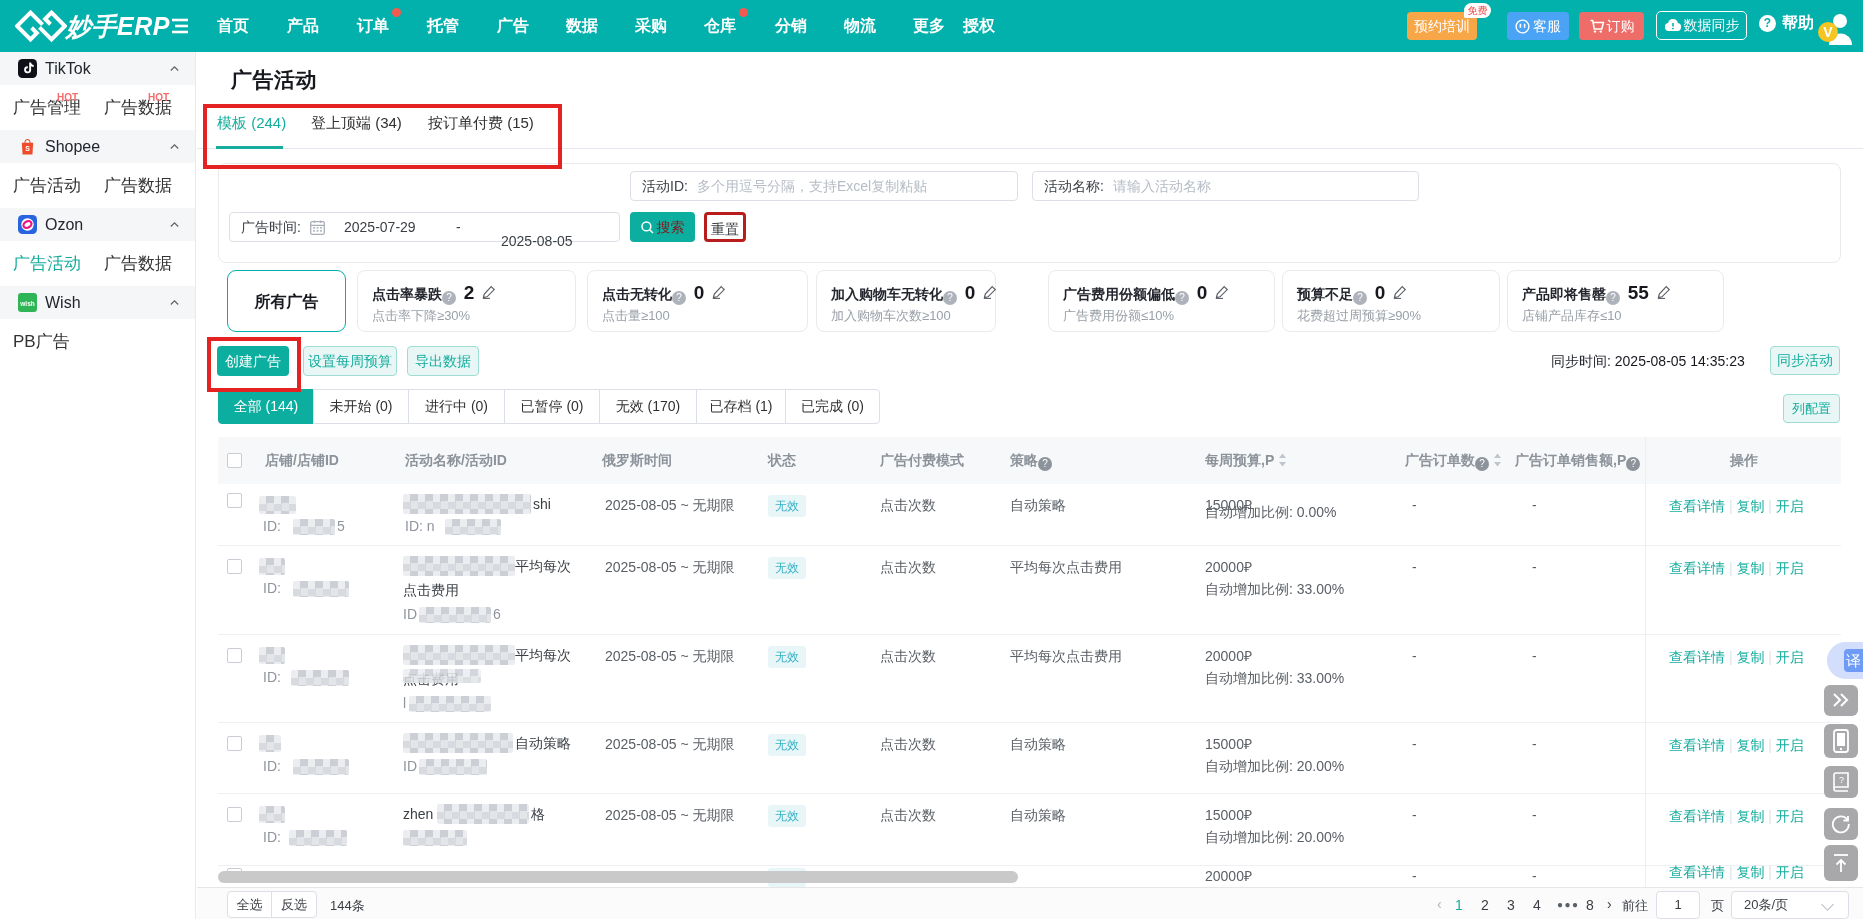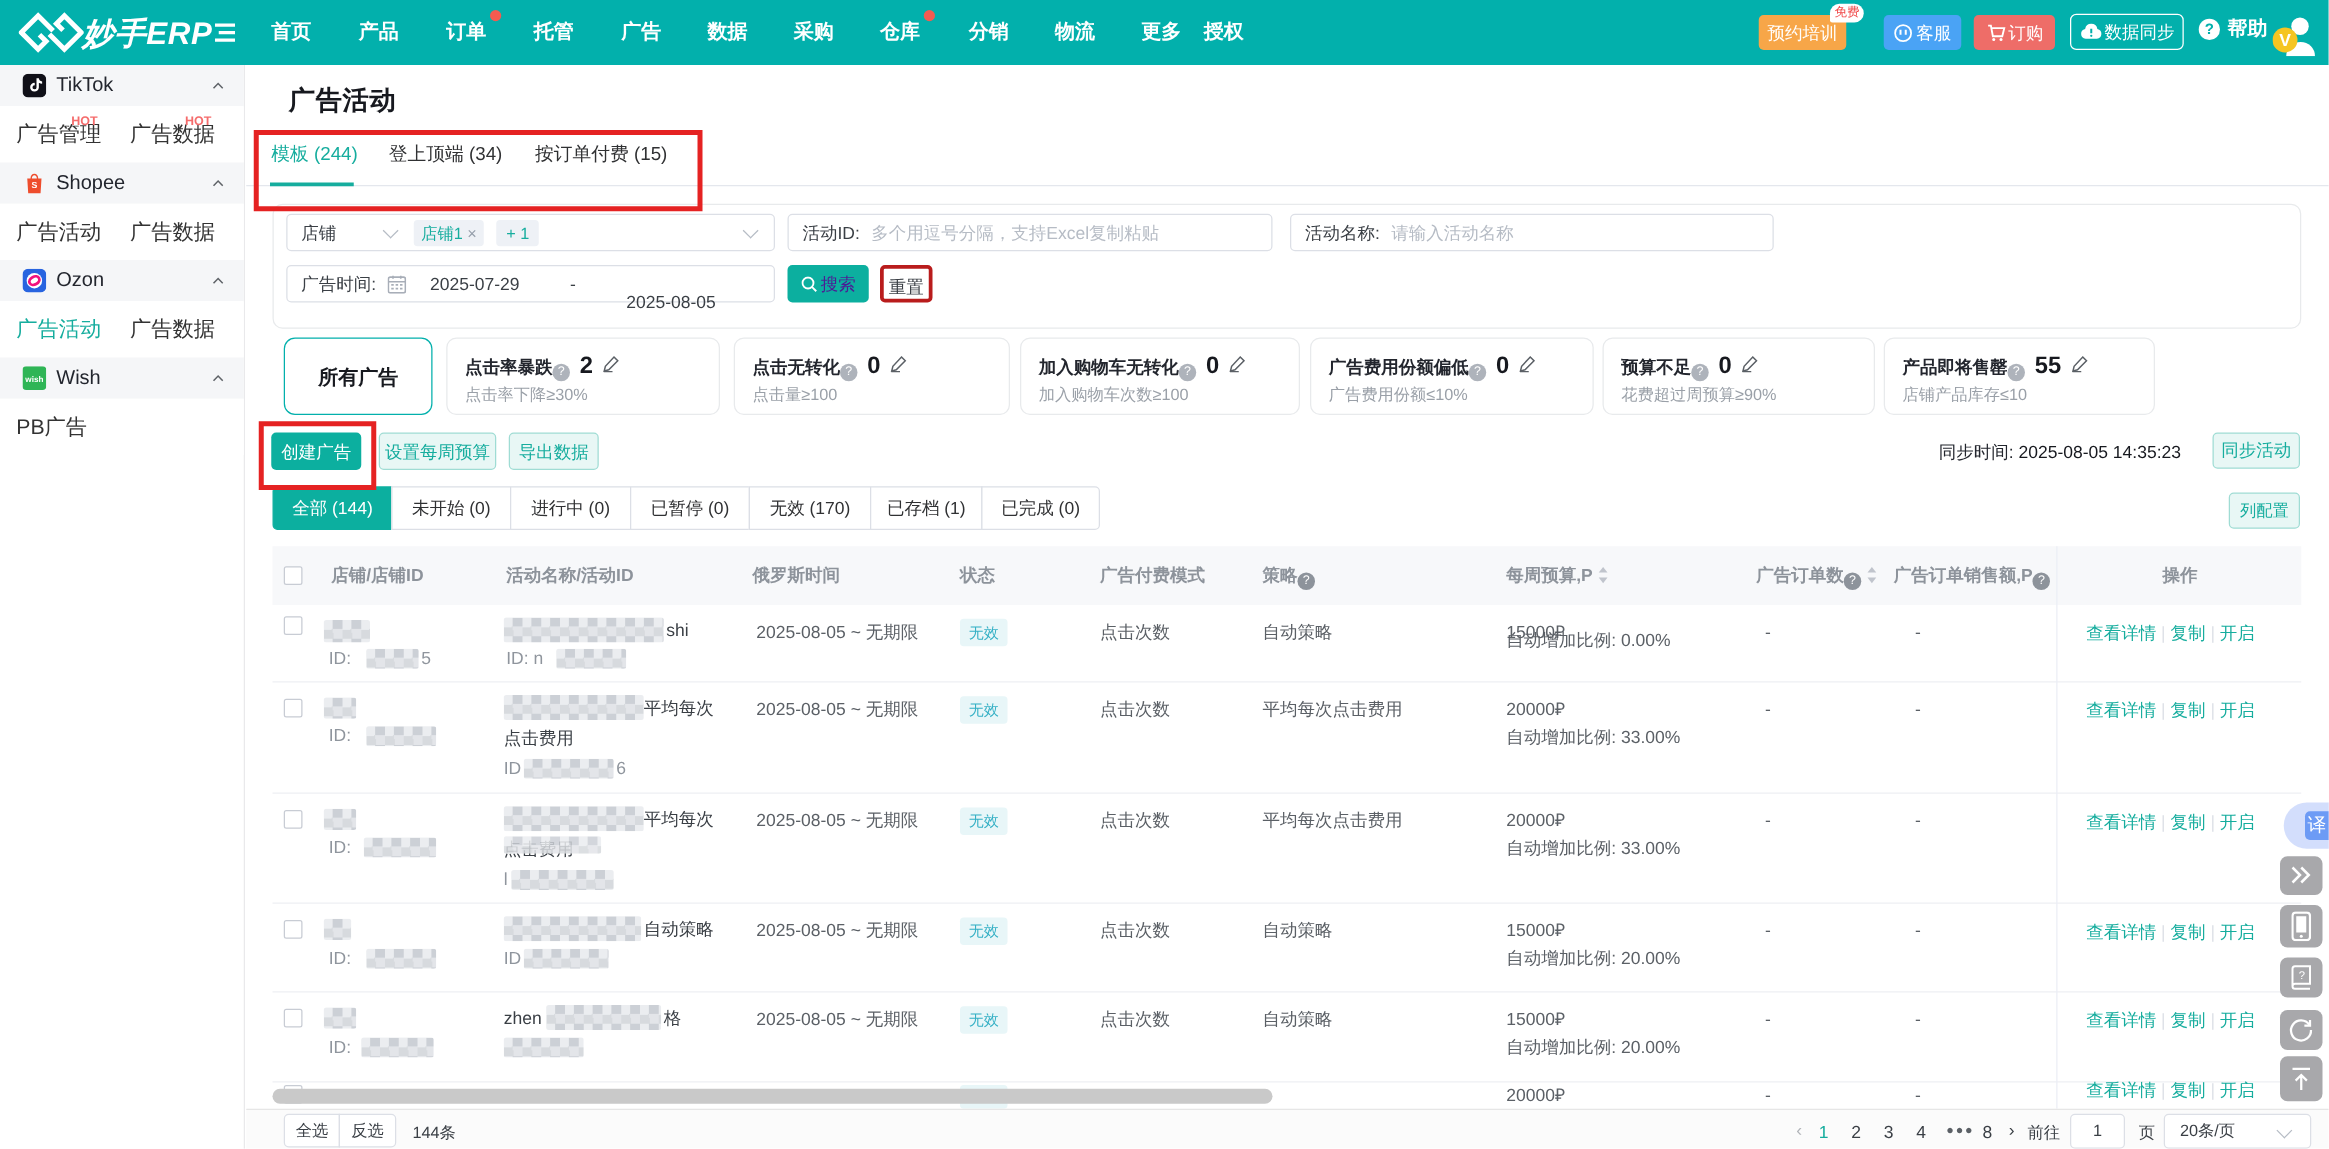--- a/index.html
+++ b/index.html
@@ -205,27 +205,20 @@
 <div id="main">
   <h1 class="title">广告活动</h1>
 
   <div class="tabs-line"></div>
   <span class="tab active" style="left:20px;">模板 (244)</span>
   <span class="tab" style="left:114px;">登上顶端 (34)</span>
   <span class="tab" style="left:231px;">按订单付费 (15)</span>
   <div class="tab-underline"></div>
 
   <div id="filter"></div>
-  <div class="inp" style="left:32px;top:119px;width:391px;">
-    <span class="abs lbl" style="left:11px;top:6px;">店铺</span>
-    <span class="chev abs" style="left:78px;top:8px;"></span>
-    <span class="abs" style="left:101px;top:4px;height:21px;background:#eef1f6;border-radius:3px;font-size:13px;line-height:21px;padding:0 6px;color:#16ad9e;">店铺1 <span style="color:#97a0ac;">×</span></span>
-    <span class="abs" style="left:167px;top:4px;height:21px;background:#eef1f6;border-radius:3px;font-size:13px;line-height:21px;padding:0 8px;color:#16ad9e;">+ 1</span>
-    <span class="chev abs" style="right:14px;top:8px;"></span>
-  </div>
   <div class="inp" style="left:433px;top:119px;width:388px;">
     <span class="abs lbl" style="left:11px;top:6px;">活动ID:</span>
     <span class="abs ph" style="left:66px;top:6px;">多个用逗号分隔，支持Excel复制粘贴</span>
   </div>
   <div class="inp" style="left:835px;top:119px;width:387px;">
     <span class="abs lbl" style="left:11px;top:6px;">活动名称:</span>
     <span class="abs ph" style="left:80px;top:6px;">请输入活动名称</span>
   </div>
   <div class="inp" style="left:32px;top:160px;width:391px;">
     <span class="abs lbl" style="left:11px;top:6px;">广告时间:</span>
@@ -240,21 +233,21 @@
           <rect x="10" y="7.2" width="2" height="1.4"></rect>
           <rect x="3" y="10.2" width="2" height="1.4"></rect>
           <rect x="6.5" y="10.2" width="2" height="1.4"></rect>
           <rect x="10" y="10.2" width="2" height="1.4"></rect>
         </g>
       </svg>
     <span class="abs" style="left:114px;top:6px;color:#3a3f45;">2025-07-29</span>
     <span class="abs" style="left:226px;top:6px;color:#3a3f45;">-</span>
     <span class="abs" style="left:271px;top:20px;color:#3a3f45;">2025-08-05</span>
   </div>
-  <div class="btn" style="left:433px;top:160px;width:65px;height:30px;background:#0caf9f;color:#4c1d95;line-height:30px;">
+  <div class="btn" style="left:433px;top:160px;width:65px;height:30px;background:#0caf9f;color:#7f1d1d;line-height:30px;">
     <svg style="vertical-align:-2px;margin-right:3px" width="13" height="13" viewBox="0 0 13 13">
         <circle cx="5.4" cy="5.4" r="4.4" fill="none" stroke="#fff" stroke-width="1.5"></circle>
         <line x1="8.7" y1="8.7" x2="12" y2="12" stroke="#fff" stroke-width="1.5"></line>
       </svg>搜索</div>
   <div class="btn" style="left:507px;top:160px;width:42px;height:30px;border:3px solid #b91c1c;color:#3a3f45;line-height:28px;">重置</div>
 
   <div class="redbox" style="left:6px;top:52px;width:359px;height:65px;"></div>
   <div class="redbox" style="left:10px;top:285px;width:94px;height:55px;"></div>
 
   <div class="card" style="left:30px;width:119px;border-color:#02b0ac;border-radius:9px;">
@@ -267,21 +260,21 @@
         </svg></div>
     <div class="t2">点击率下降≥30%</div>
   </div>
   <div class="card" style="left:390px;width:221px;">
     <div class="t1">点击无转化<span class="qmark">?</span>&nbsp; <span class="num">0</span> &nbsp;<svg width="14" height="14" viewBox="0 0 14 14">
           <path d="M9.2 1.6 l3 3 L5 11.8 l-3.6 0.9 L2.3 9 z" fill="none" stroke="#5b6066" stroke-width="1.2"></path>
           <line x1="1" y1="13.4" x2="8" y2="13.4" stroke="#5b6066" stroke-width="1.1"></line>
         </svg></div>
     <div class="t2">点击量≥100</div>
   </div>
-  <div class="card" style="left:619px;width:224px;">
+  <div class="card" style="left:619px;width:180px;">
     <div class="t1">加入购物车无转化<span class="qmark">?</span>&nbsp; <span class="num">0</span> &nbsp;<svg width="14" height="14" viewBox="0 0 14 14">
           <path d="M9.2 1.6 l3 3 L5 11.8 l-3.6 0.9 L2.3 9 z" fill="none" stroke="#5b6066" stroke-width="1.2"></path>
           <line x1="1" y1="13.4" x2="8" y2="13.4" stroke="#5b6066" stroke-width="1.1"></line>
         </svg></div>
     <div class="t2">加入购物车次数≥100</div>
   </div>
   <div class="card" style="left:851px;width:227px;">
     <div class="t1">广告费用份额偏低<span class="qmark">?</span>&nbsp; <span class="num">0</span> &nbsp;<svg width="14" height="14" viewBox="0 0 14 14">
           <path d="M9.2 1.6 l3 3 L5 11.8 l-3.6 0.9 L2.3 9 z" fill="none" stroke="#5b6066" stroke-width="1.2"></path>
           <line x1="1" y1="13.4" x2="8" y2="13.4" stroke="#5b6066" stroke-width="1.1"></line>

